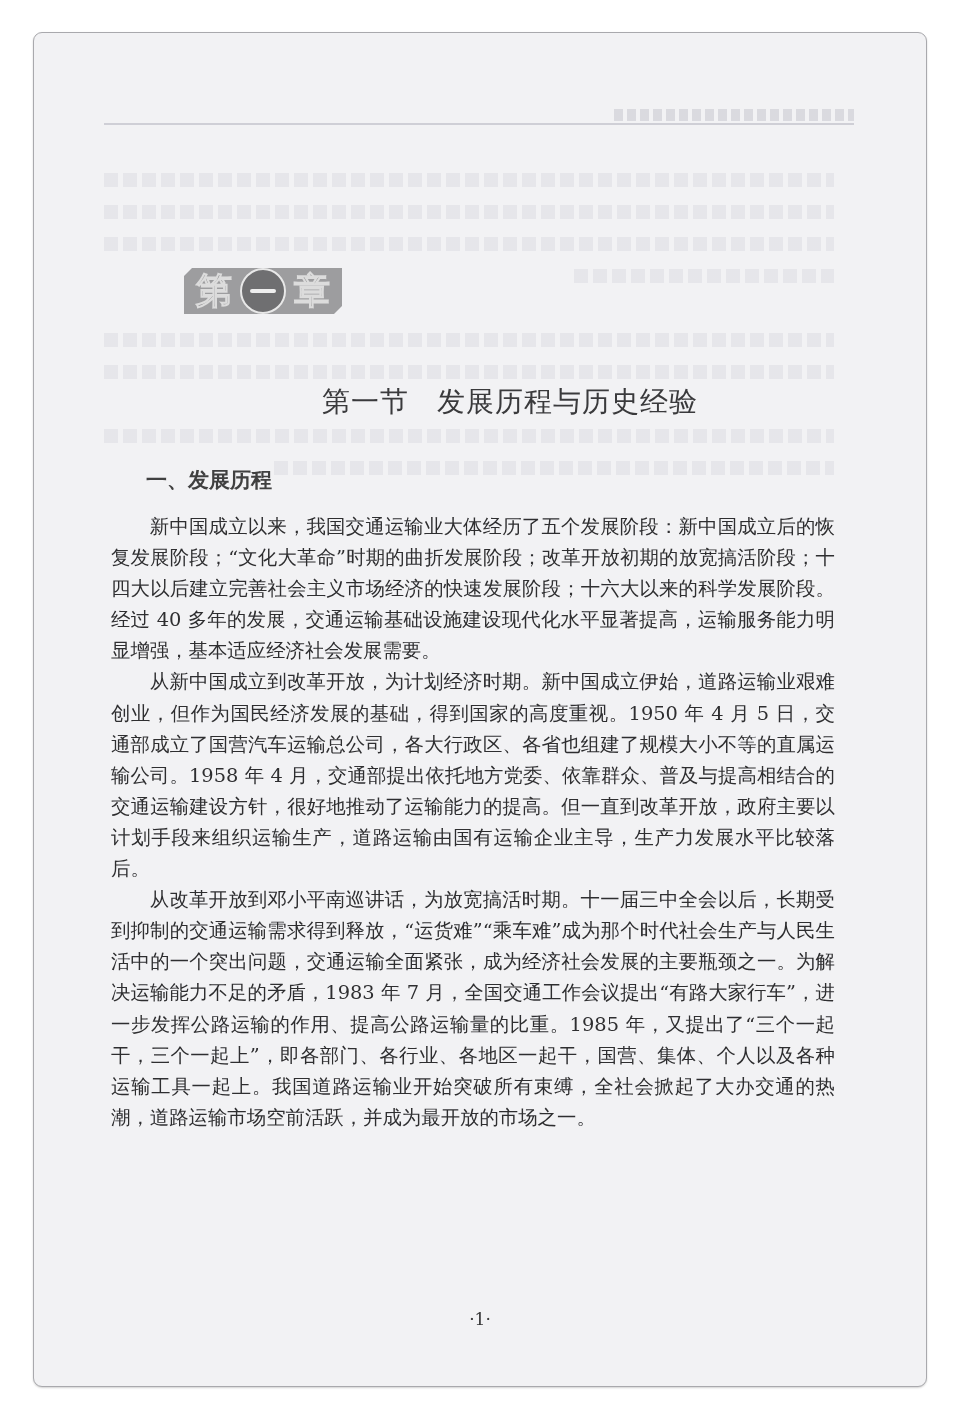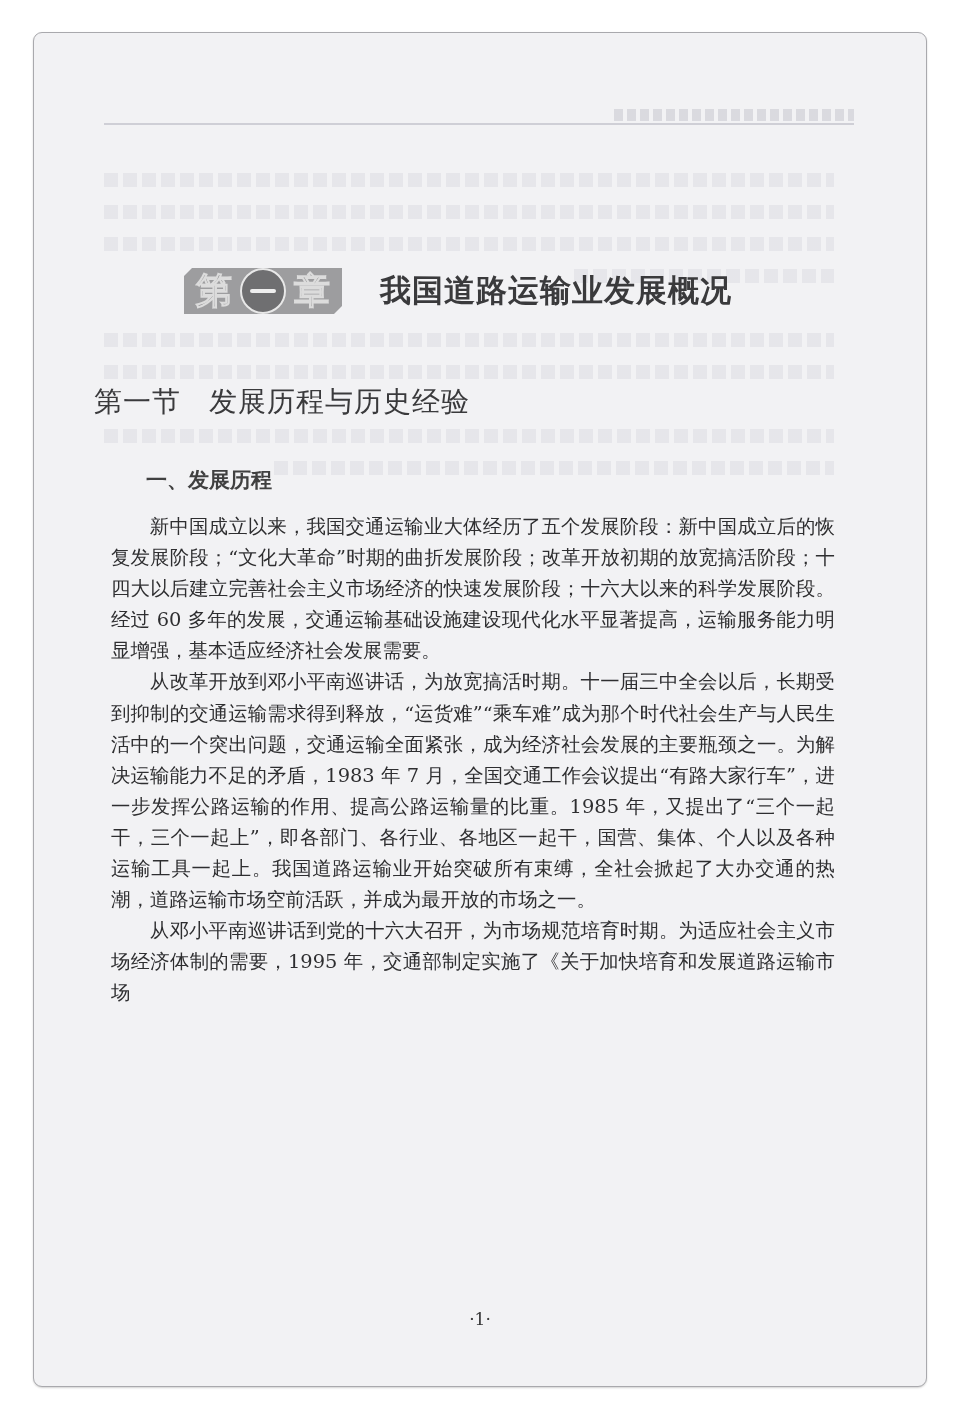--- a/index.html
+++ b/index.html
@@ -51,21 +51,21 @@
     border: 2px solid #e8e8e8; box-sizing: border-box;
     display: flex; align-items: center; justify-content: center;
   }
   .badge-circle span { display: block; width: 26px; height: 4px; background: #eeeeee; border-radius: 2px; }
   .chapter-title {
     margin-left: 38px;
     font-family: "DejaVu Sans", "Liberation Sans", sans-serif;
     font-size: 31px; font-weight: bold; color: #3a3a3c; letter-spacing: 1px;
   }
   .section-title {
-    position: absolute; left: 0; right: 0; top: 350px; text-align: left;
+    position: absolute; left: 0; right: 0; top: 350px; text-align: center;
     font-family: "DejaVu Sans", "Liberation Sans", sans-serif;
     font-size: 28px; color: #3a3a3c; letter-spacing: 1px; padding-left: 60px;
   }
   .section-title .gap { display: inline-block; width: 28px; }
   .subsection {
     position: absolute; left: 112px; top: 433px;
     font-family: "DejaVu Sans", "Liberation Sans", sans-serif;
     font-size: 21px; font-weight: bold; color: #404040;
   }
   .body-text {
@@ -94,29 +94,28 @@
   <div class="bleed-line" style="top:428px; left:240px; width:560px"></div>
 
   <div class="chapter-row">
     <div class="badge">
       <span class="badge-char">第</span>
       <span class="badge-circle" title="一">
         <span></span>
       </span>
       <span class="badge-char">章</span>
     </div>
-    <div class="chapter-title">我国道路运输业发展概况</div>
   </div>
 
   <div class="section-title">
     <span>第一节</span><span class="gap"></span><span>发展历程与历史经验</span>
   </div>
 
   <div class="subsection">一、发展历程</div>
 
   <div class="body-text">
-    <p>新中国成立以来，我国交通运输业大体经历了五个发展阶段：新中国成立后的恢复发展阶段；“文化大革命”时期的曲折发展阶段；改革开放初期的放宽搞活阶段；十四大以后建立完善社会主义市场经济的快速发展阶段；十六大以来的科学发展阶段。经过 60 多年的发展，交通运输基础设施建设现代化水平显著提高，运输服务能力明显增强，基本适应经济社会发展需要。</p>
+    <p>新中国成立以来，我国交通运输业大体经历了五个发展阶段：新中国成立后的恢复发展阶段；“文化大革命”时期的曲折发展阶段；改革开放初期的放宽搞活阶段；十四大以后建立完善社会主义市场经济的快速发展阶段；十六大以来的科学发展阶段。经过 40 多年的发展，交通运输基础设施建设现代化水平显著提高，运输服务能力明显增强，基本适应经济社会发展需要。</p>
+    <p>从新中国成立到改革开放，为计划经济时期。新中国成立伊始，道路运输业艰难创业，但作为国民经济发展的基础，得到国家的高度重视。1950 年 4 月 5 日，交通部成立了国营汽车运输总公司，各大行政区、各省也组建了规模大小不等的直属运输公司。1958 年 4 月，交通部提出依托地方党委、依靠群众、普及与提高相结合的交通运输建设方针，很好地推动了运输能力的提高。但一直到改革开放，政府主要以计划手段来组织运输生产，道路运输由国有运输企业主导，生产力发展水平比较落后。</p>
     <p>从改革开放到邓小平南巡讲话，为放宽搞活时期。十一届三中全会以后，长期受到抑制的交通运输需求得到释放，“运货难”“乘车难”成为那个时代社会生产与人民生活中的一个突出问题，交通运输全面紧张，成为经济社会发展的主要瓶颈之一。为解决运输能力不足的矛盾，1983 年 7 月，全国交通工作会议提出“有路大家行车”，进一步发挥公路运输的作用、提高公路运输量的比重。1985 年，又提出了“三个一起干，三个一起上”，即各部门、各行业、各地区一起干，国营、集体、个人以及各种运输工具一起上。我国道路运输业开始突破所有束缚，全社会掀起了大办交通的热潮，道路运输市场空前活跃，并成为最开放的市场之一。</p>
-    <p>从邓小平南巡讲话到党的十六大召开，为市场规范培育时期。为适应社会主义市场经济体制的需要，1995 年，交通部制定实施了《关于加快培育和发展道路运输市场</p>
   </div>
 
   <div class="page-num">·1·</div>
 </div>
 
 </body></html>

